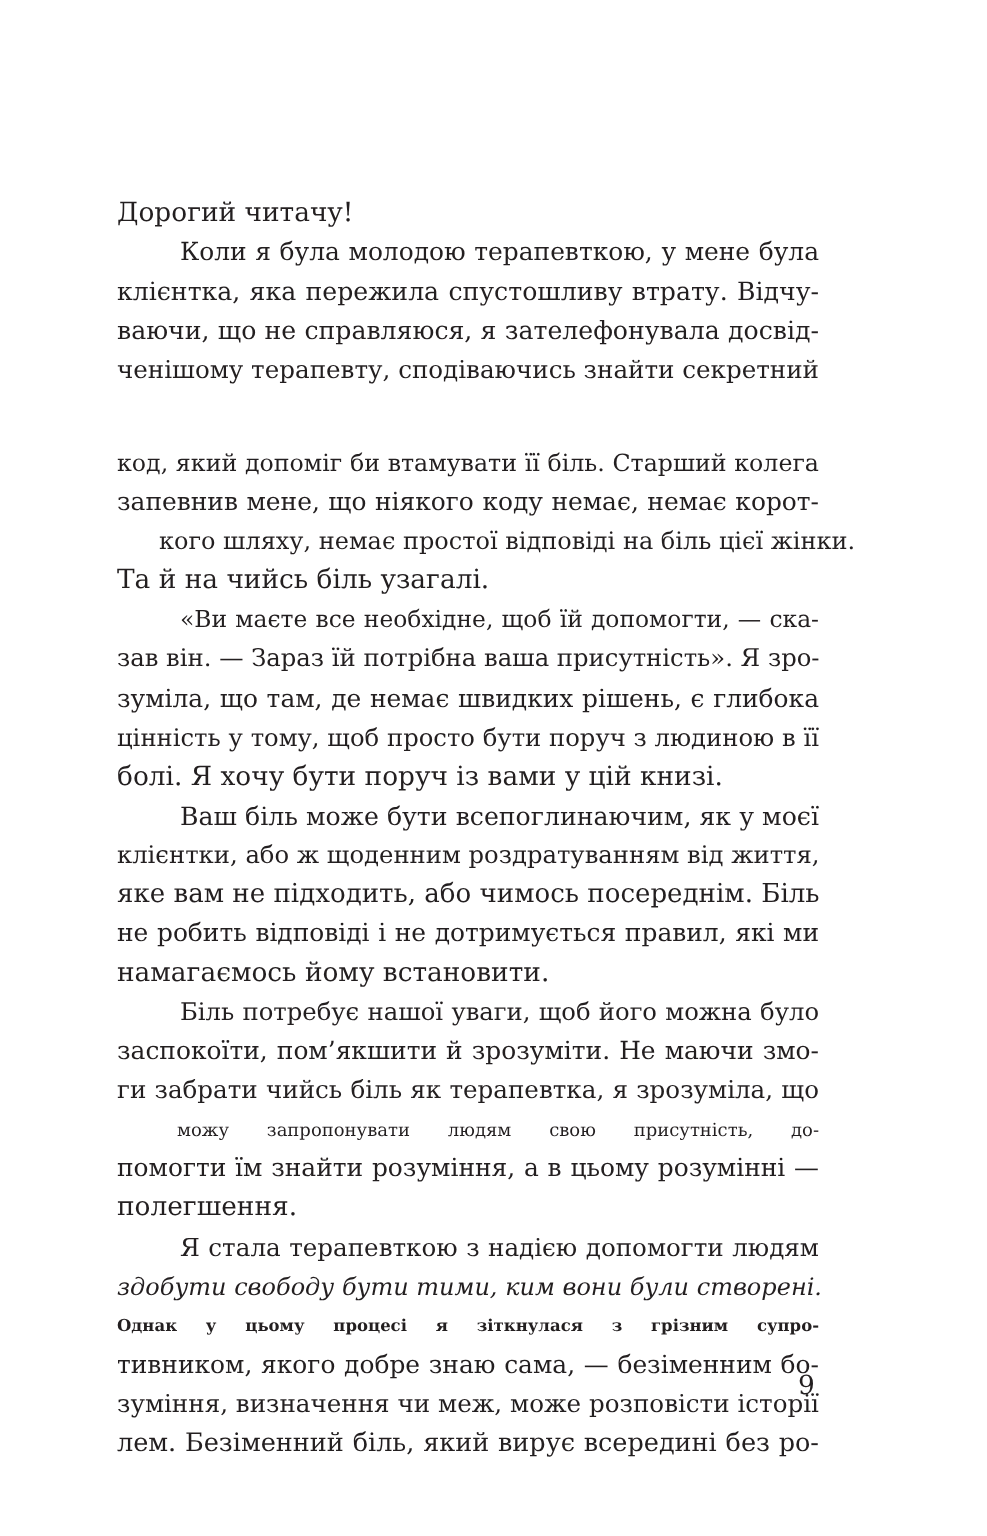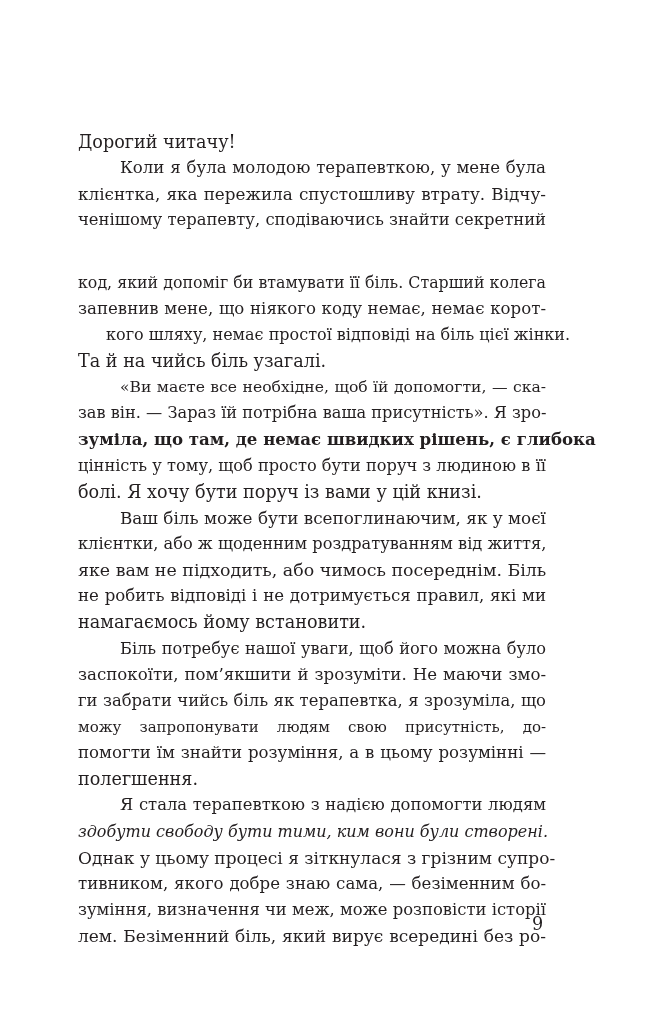--- a/index.html
+++ b/index.html
@@ -51,42 +51,43 @@
   }
 </style>
 </head>
 <body>
 
 <div class="page">
   <div class="text-block" id="text-block">
       <span class="line">Дорогий читачу!</span>
       <span class="line just indent" style="font-size: 16.6px;">Коли я була молодою терапевткою, у мене була</span>
       <span class="line just" style="font-size: 16.8px;">клієнтка, яка пережила спустошливу втрату. Відчу-</span>
+      <span class="line just" style="font-size: 16.8px;">ваючи, що не справляюся, я зателефонувала досвід-</span>
       <span class="line just" style="font-size: 16.4px;">ченішому терапевту, сподіваючись знайти секретний</span>
       <span class="line just" style="font-size: 15.8px; margin-top: 36px;">код, який допоміг би втамувати її біль. Старший колега</span>
       <span class="line just" style="font-size: 16.6px;">запевнив мене, що ніякого коду немає, немає корот-</span>
       <span class="line just" style="font-size: 16px; margin-left: 28px;">кого шляху, немає простої відповіді на біль цієї жінки.</span>
       <span class="line">Та й на чийсь біль узагалі.</span>
       <span class="line just indent" style="font-size: 15.6px;">«Ви маєте все необхідне, щоб їй допомогти, — ска-</span>
       <span class="line just" style="font-size: 16.2px;">зав він. — Зараз їй потрібна ваша присутність». Я зро-</span>
-      <span class="line just" style="font-size: 16.6px; font-weight: bold;">зуміла, що там, де немає швидких рішень, є глибока</span>
+      <span class="line just" style="font-size: 16.6px;">зуміла, що там, де немає швидких рішень, є глибока</span>
       <span class="line just" style="font-size: 16.2px;">цінність у тому, щоб просто бути поруч з людиною в її</span>
       <span class="line">болі. Я хочу бути поруч із вами у цій книзі.</span>
       <span class="line just indent" style="font-size: 16.8px;">Ваш біль може бути всепоглинаючим, як у моєї</span>
       <span class="line just" style="font-size: 16.2px;">клієнтки, або ж щоденним роздратуванням від життя,</span>
       <span class="line just" style="font-size: 17.4px;">яке вам не підходить, або чимось посереднім. Біль</span>
       <span class="line just" style="font-size: 16.6px;">не робить відповіді і не дотримується правил, які ми</span>
       <span class="line">намагаємось йому встановити.</span>
       <span class="line just indent" style="font-size: 16.2px;">Біль потребує нашої уваги, щоб його можна було</span>
       <span class="line just" style="font-size: 16.6px;">заспокоїти, пом’якшити й зрозуміти. Не маючи змо-</span>
       <span class="line just" style="font-size: 16.4px;">ги забрати чийсь біль як терапевтка, я зрозуміла, що</span>
-      <span class="line just" style="font-size: 15px;">можу запропонувати людям свою присутність, до-</span>
+      <span class="line just" style="font-size: 12px; margin-left: 40px;">можу запропонувати людям свою присутність, до-</span>
       <span class="line just" style="font-size: 16.6px;">помогти їм знайти розуміння, а в цьому розумінні —</span>
       <span class="line">полегшення.</span>
       <span class="line just indent" style="font-size: 16.4px;">Я стала терапевткою з надією допомогти людям</span>
       <span class="line just" style="font-size: 16px; font-style: italic;">здобути свободу бути тими, ким вони були створені.</span>
-      <span class="line just" style="font-size: 17px;">Однак у цьому процесі я зіткнулася з грізним супро-</span>
+      <span class="line just" style="font-size: 11px; font-weight: bold;">Однак у цьому процесі я зіткнулася з грізним супро-</span>
       <span class="line just" style="font-size: 16.6px;">тивником, якого добре знаю сама, — безіменним бо-</span>
       <span class="line just" style="font-size: 16.4px;">зуміння, визначення чи меж, може розповісти історії</span>
       <span class="line just" style="font-size: 17px;">лем. Безіменний біль, який вирує всередині без ро-</span>
     </div>
   <div class="page-number">9</div>
 </div>
 
 </body></html>

